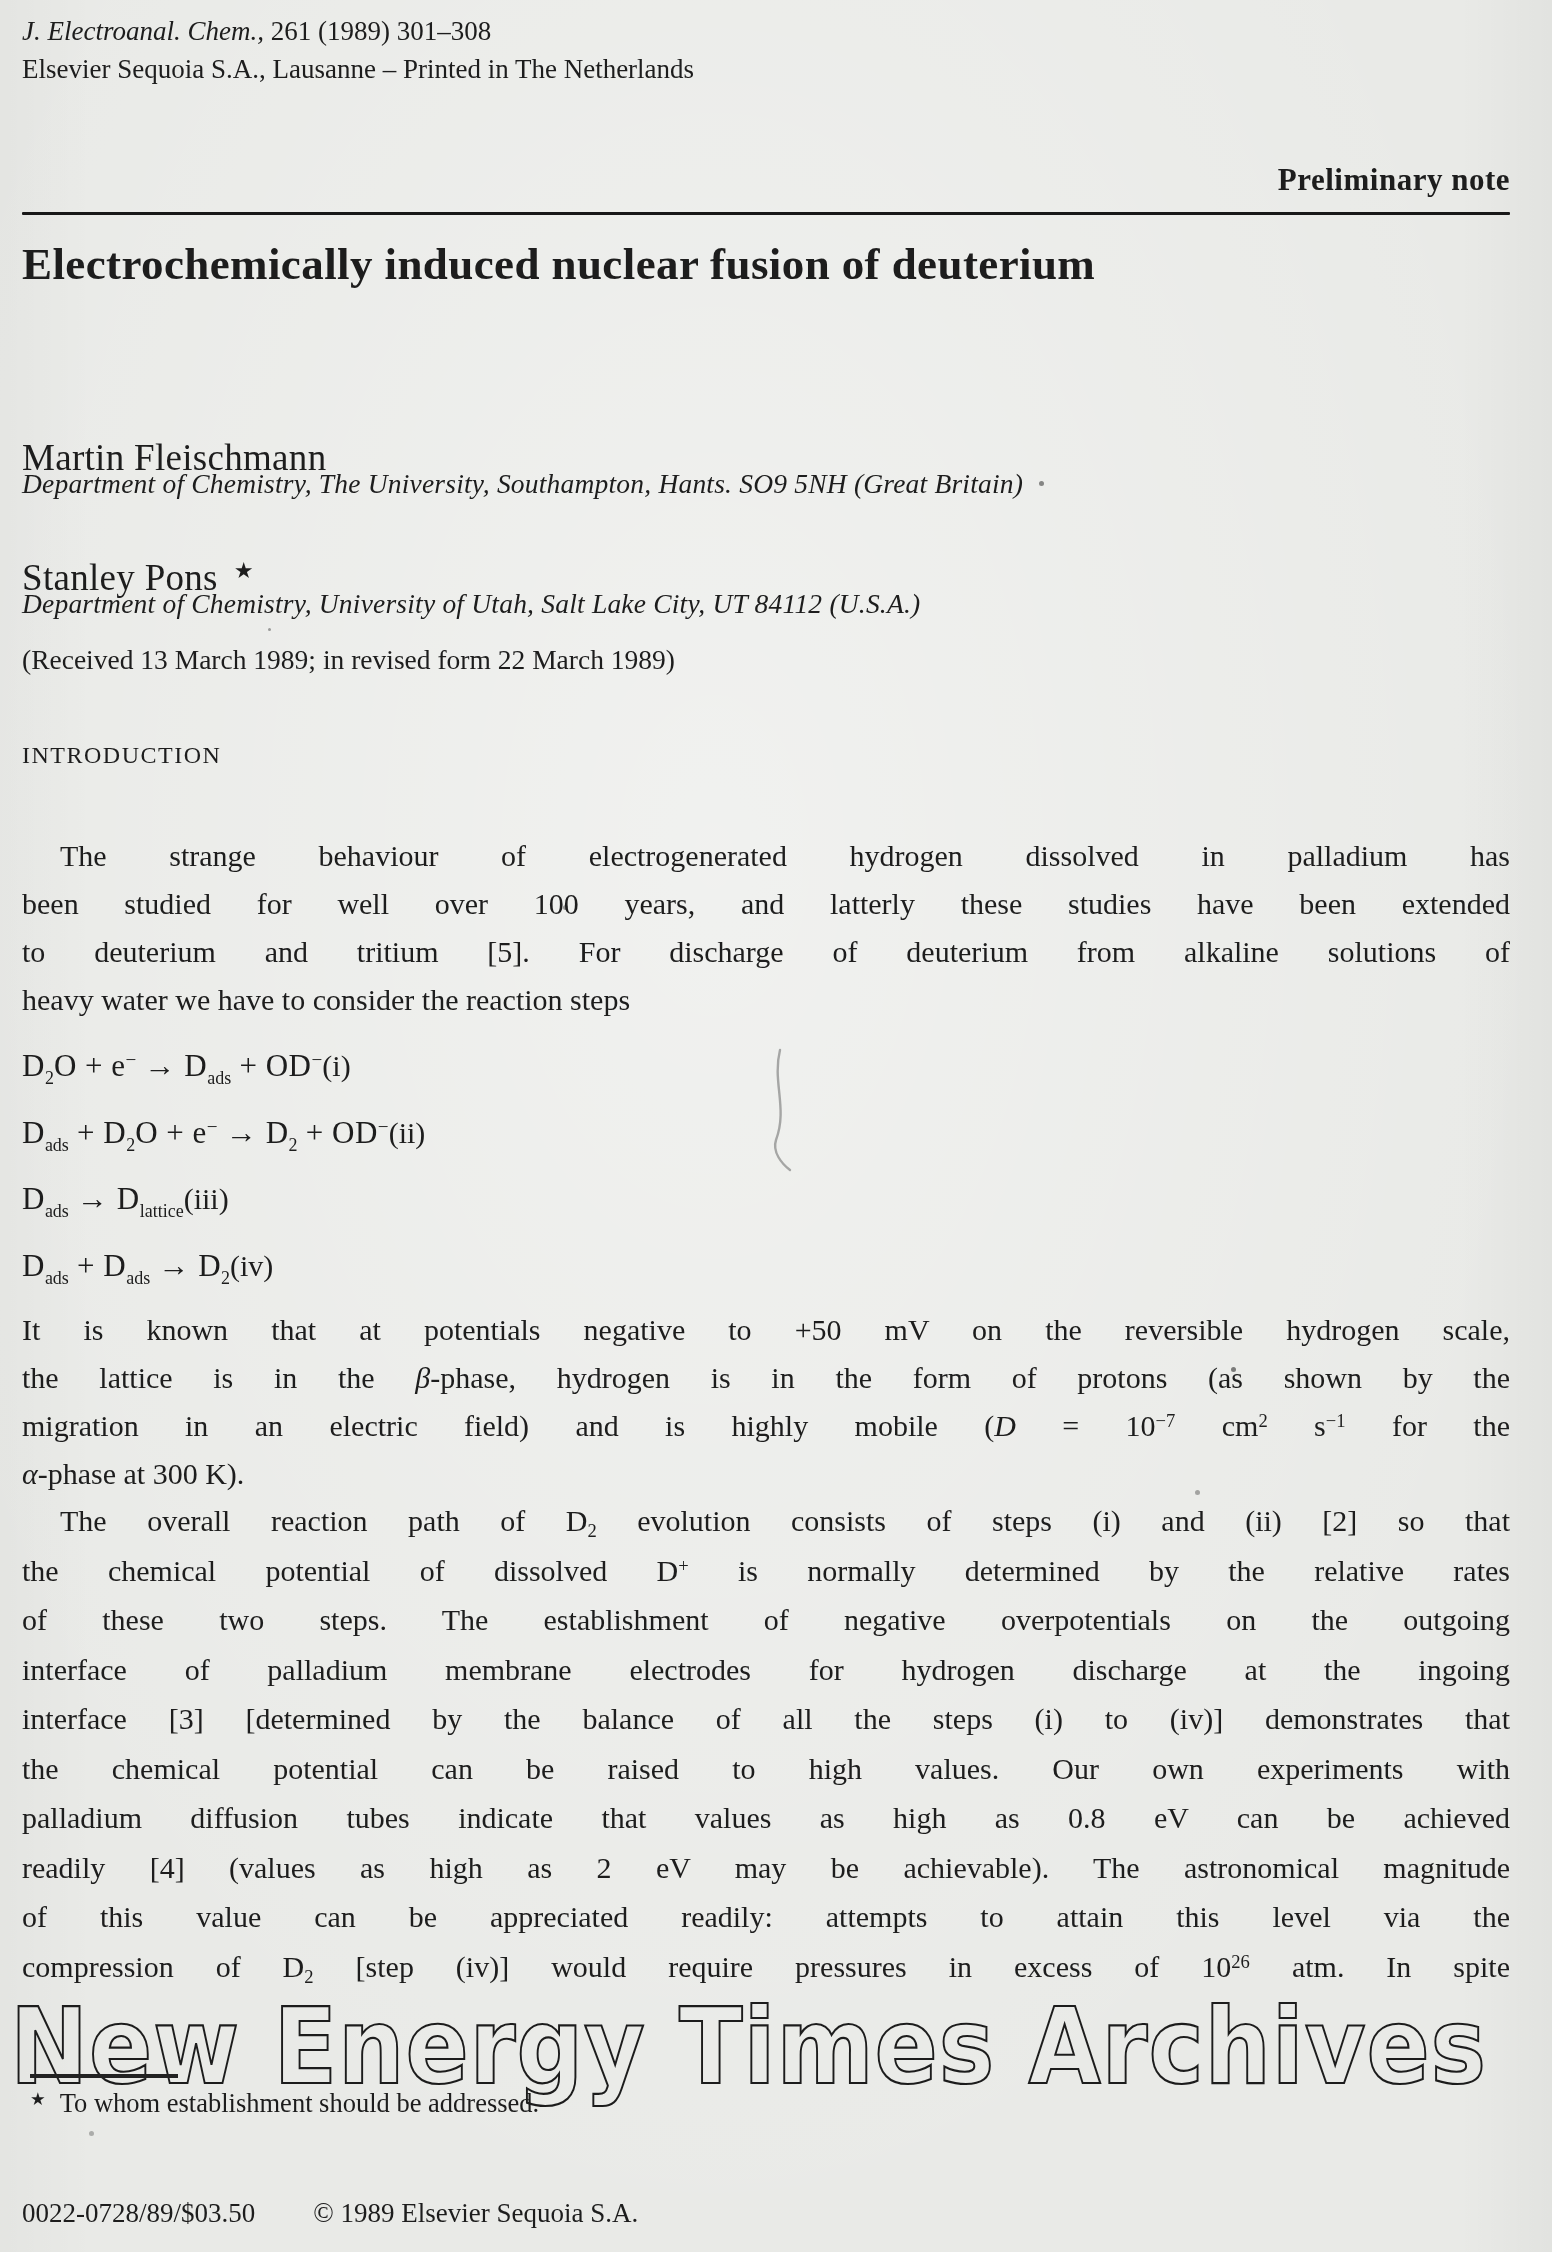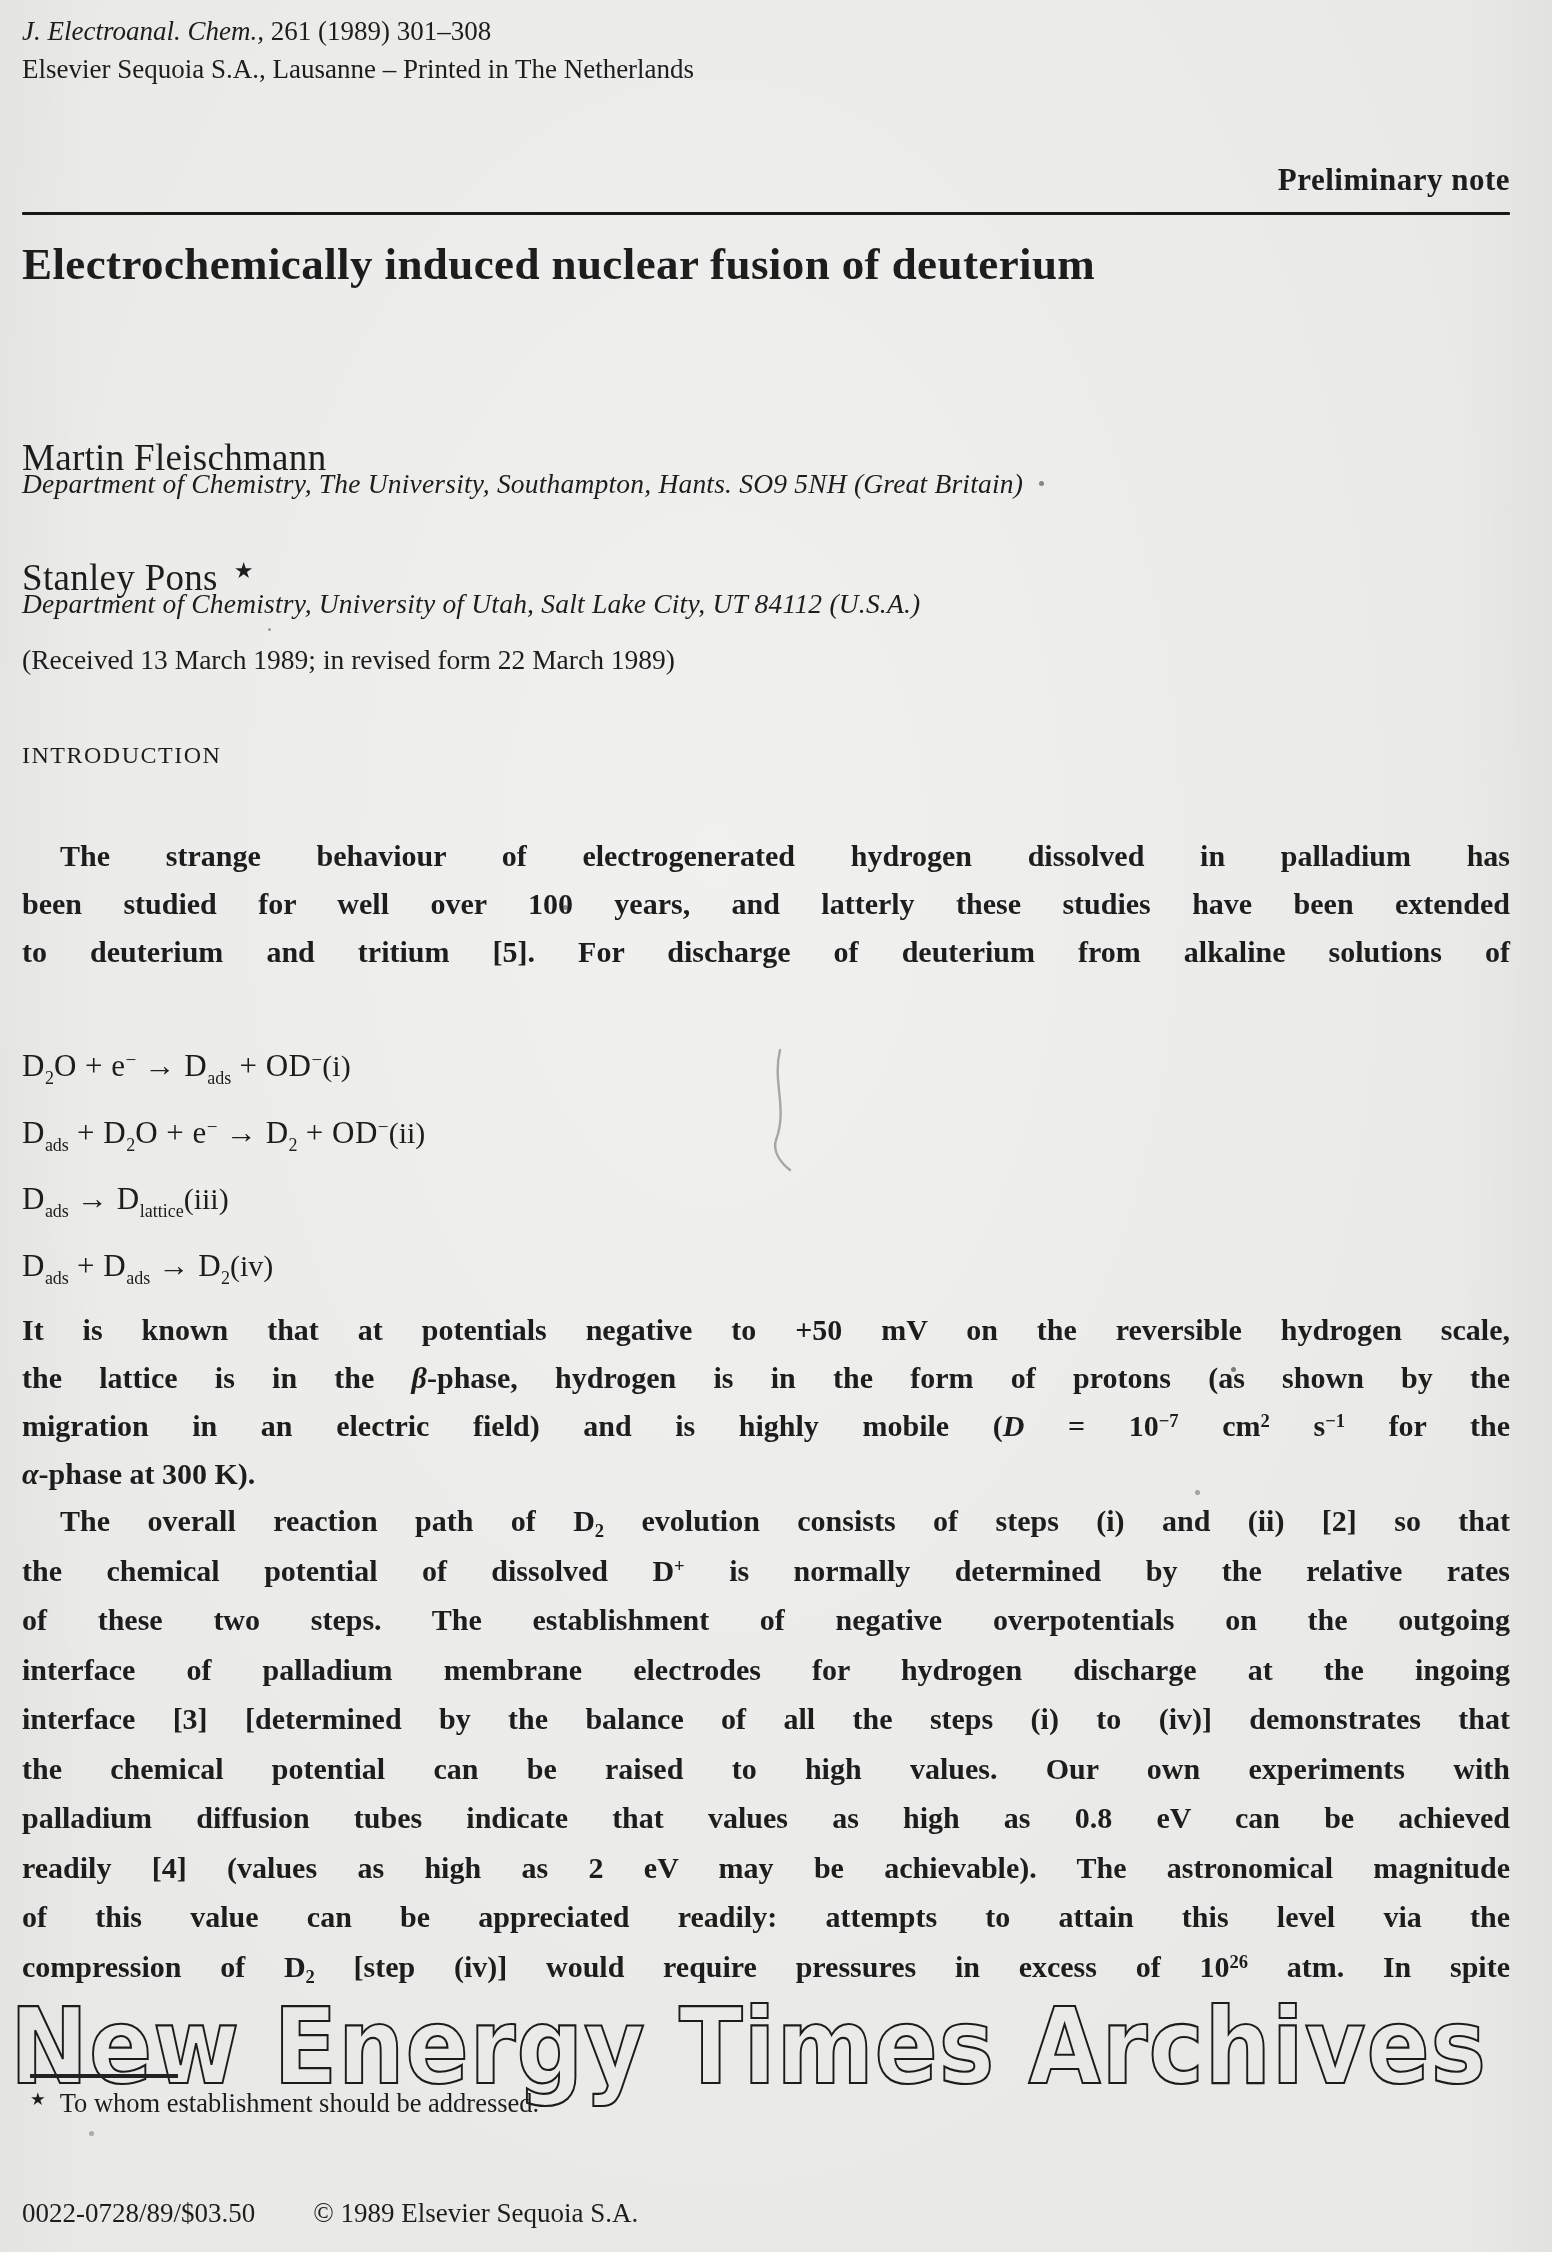--- a/index.html
+++ b/index.html
@@ -43,21 +43,21 @@
   .f1 { top: 468px; }
   .f2 { top: 588px; }
   .received { top: 644px; font-size: 27.5px; }
 
   .introhead { top: 742px; font-size: 24px; letter-spacing: 1.5px; }
 
   .para { font-size: 30px; }
   .p1 { top: 832px; line-height: 48px; }
   .p2 { top: 1306px; line-height: 48px; }
   .p3 { top: 1496px; line-height: 49.5px; }
-  .line { text-align: justify; text-align-last: justify; font-weight: bold; }
+  .line { text-align: justify; text-align-last: justify; }
   .line.last { text-align-last: left; }
   .line.indent { text-indent: 38px; }
 
   sub, sup { line-height: 0; letter-spacing: 0; }
   sub { font-size: 62%; vertical-align: -0.32em; }
   sup { font-size: 62%; vertical-align: 0.5em; }
 
   .eqs { top: 1042px; font-size: 31px; }
   .eqrow {
     display: flex; align-items: baseline;
@@ -126,20 +126,21 @@
   <div class="block affil f2">Department of Chemistry, University of Utah, Salt Lake City, UT 84112 (U.S.A.)</div>
 
   <div class="block received">(Received 13 March 1989; in revised form 22 March 1989)</div>
 
   <div class="block introhead">INTRODUCTION</div>
 
   <div class="block para p1">
       <div class="line indent">The strange behaviour of electrogenerated hydrogen dissolved in palladium has</div>
       <div class="line">been studied for well over 100 years, and latterly these studies have been extended</div>
       <div class="line">to deuterium and tritium [5]. For discharge of deuterium from alkaline solutions of</div>
+      <div class="line last">heavy water we have to consider the reaction steps</div>
     </div>
 
   <div class="block eqs">
       <div class="eqrow">
         <span class="eq">D<sub>2</sub>O + e<sup>−</sup> → D<sub>ads</sub> + OD<sup>−</sup></span>
         <span class="eqlabel">(i)</span>
       </div>
       <div class="eqrow">
         <span class="eq">D<sub>ads</sub> + D<sub>2</sub>O + e<sup>−</sup> → D<sub>2</sub> + OD<sup>−</sup></span>
         <span class="eqlabel">(ii)</span>

